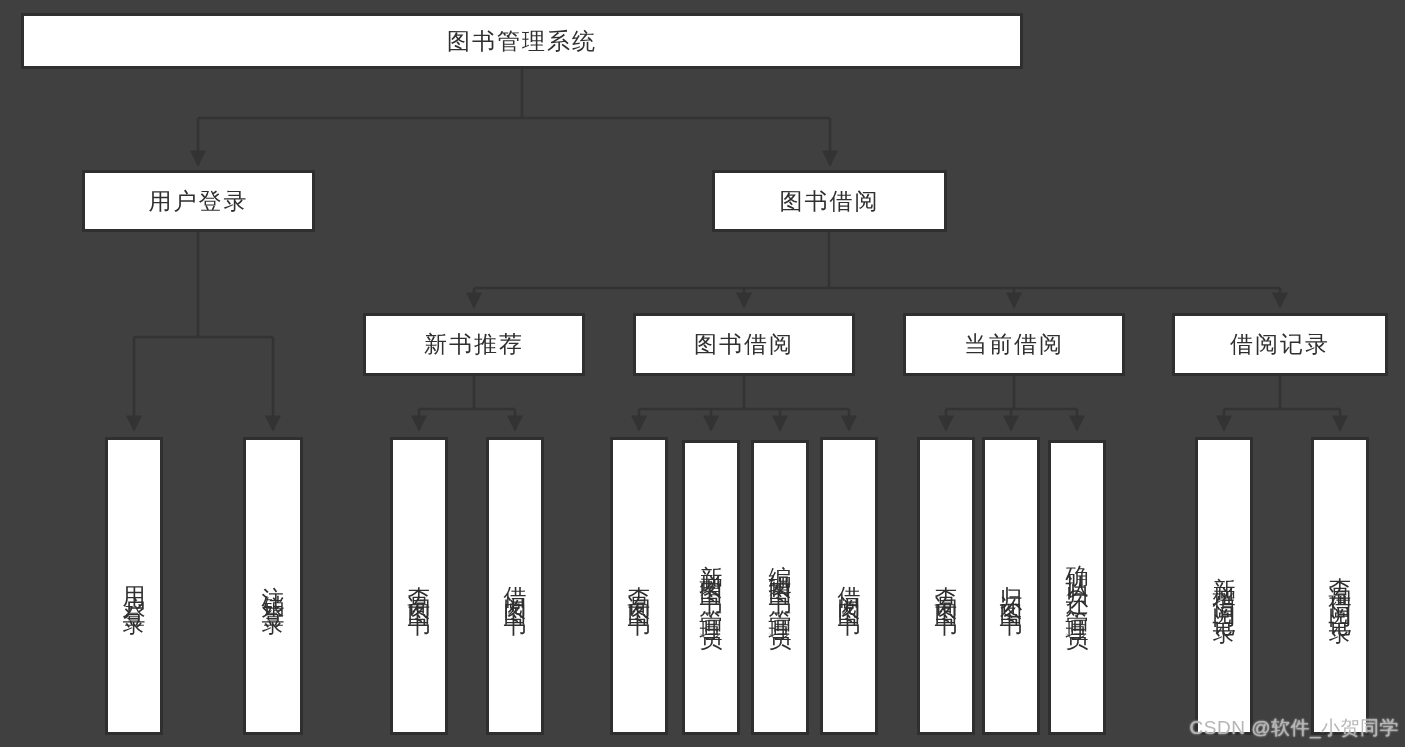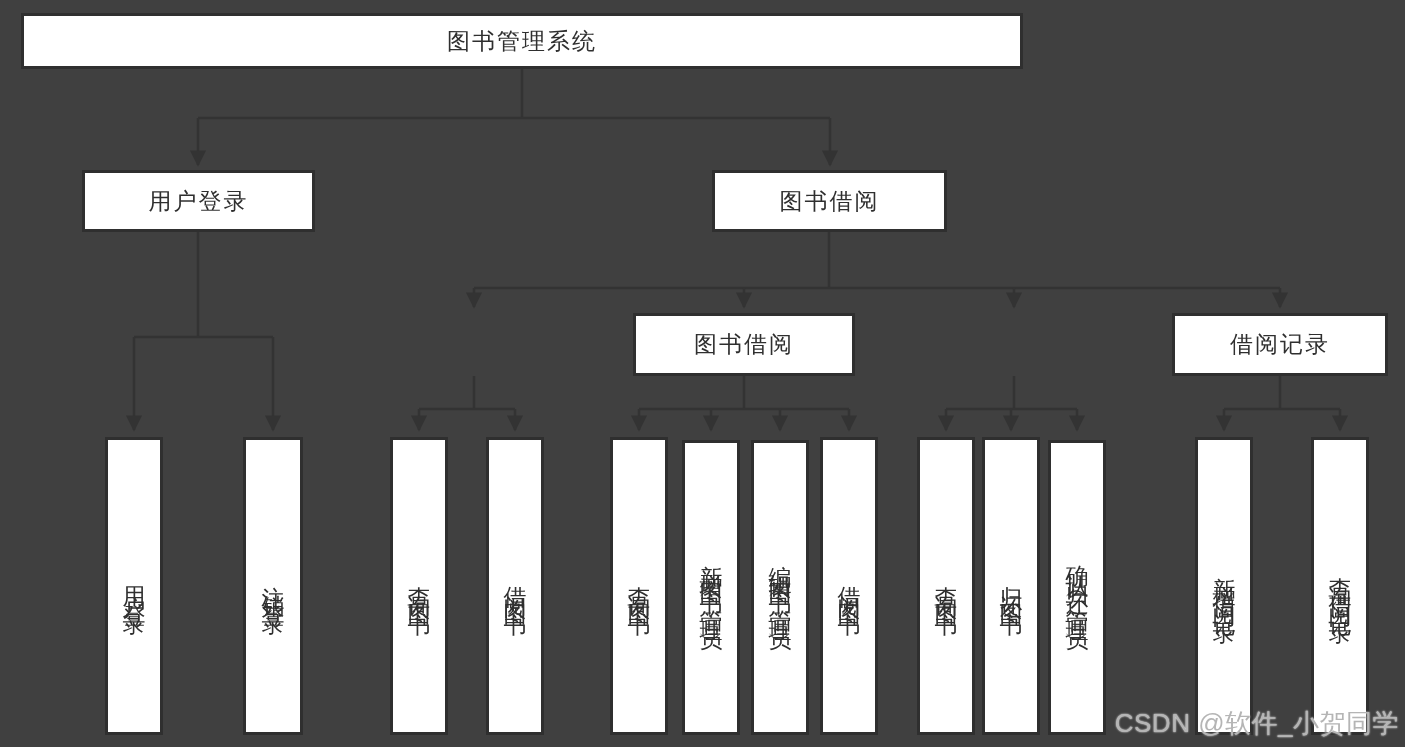--- a/index.html
+++ b/index.html
@@ -49,21 +49,21 @@
     font-size: 23px;
     letter-spacing: 9px;
     line-height: 1;
     white-space: nowrap;
     color: #2f2f2f;
   }
   .watermark {
     position: absolute;
     right: 6px;
     bottom: 6px;
-    font-size: 26px;
+    font-size: 19px;
     color: #b5b5b5;
     letter-spacing: 0.5px;
     white-space: nowrap;
     text-shadow: 0 0 2px #ffffff;
     margin-top: 18px;
   }
 </style>
 </head>
 <body>
 
@@ -121,22 +121,28 @@
     <span class="hlabel">图书管理系统</span>
   </div>
 
   <div class="node" style="left:82px; top:170px; width:233px; height:62px;">
     <span class="hlabel">用户登录</span>
   </div>
   <div class="node" style="left:712px; top:170px; width:235px; height:62px;">
     <span class="hlabel">图书借阅</span>
   </div>
 
+  <div class="node" style="left:363px; top:313px; width:222px; height:63px;">
+    <span class="hlabel">新书推荐</span>
+  </div>
   <div class="node" style="left:633px; top:313px; width:222px; height:63px;text-align:center;">
     <span class="hlabel">图书借阅</span>
+  </div>
+  <div class="node" style="left:903px; top:313px; width:222px; height:63px;">
+    <span class="hlabel">当前借阅</span>
   </div>
   <div class="node" style="left:1172px; top:313px; width:216px; height:63px;">
     <span class="hlabel">借阅记录</span>
   </div>
 
   <div class="node" style="left:105px; top:437px; width:58px; height:298px;">
     <span class="vlabel">用户登录</span>
   </div>
   <div class="node" style="left:243px; top:437px; width:60px; height:298px;">
     <span class="vlabel">注销登录</span>

